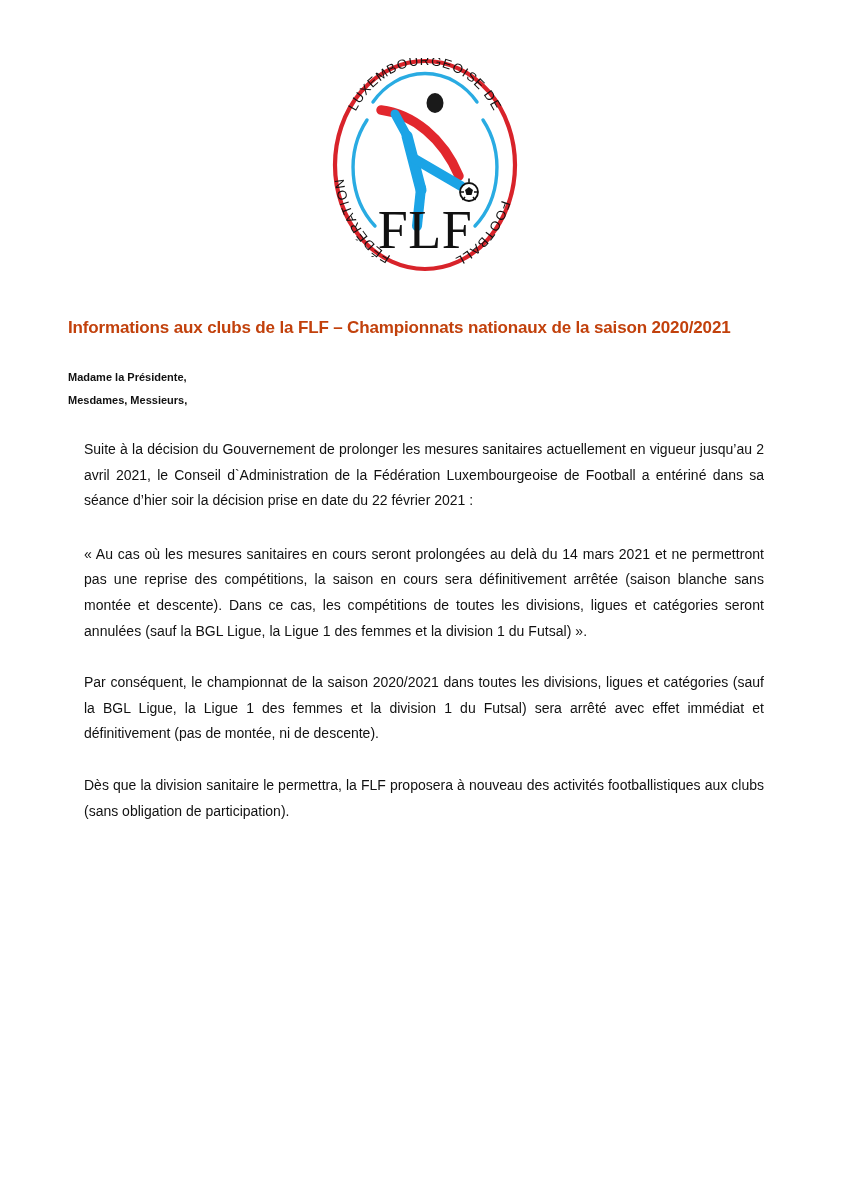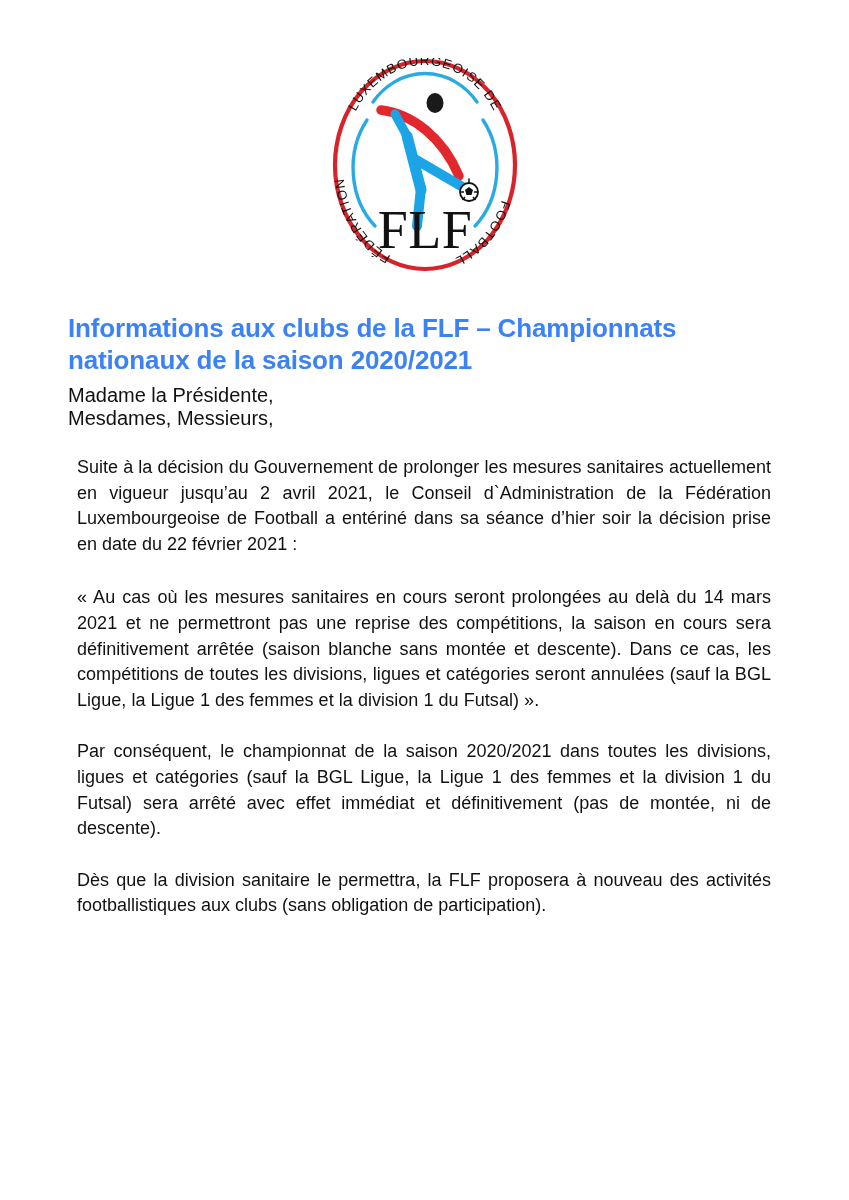--- a/index.html
+++ b/index.html
@@ -46,42 +46,43 @@
   .content {
     position: absolute;
     top: 312px;
     left: 68px;
     width: 712px;
   }
 
   .doc-title {
     font-family: "Liberation Sans", "DejaVu Sans", sans-serif;
     font-weight: bold;
-    font-size: 26px;
+    font-size: 17px;
     line-height: 32px;
     letter-spacing: -0.15px;
-    color: #3b82f6;
+    color: #c2410c;
     margin: 0 0 0 0;
     width: 706px;
   }
 
   .salutation {
-    margin-top: 8px;
-    font-size: 20px;
+    margin-top: 22px;
+    font-size: 11px;
     line-height: 22.5px;
     color: #111;
+    font-weight: bold;
   }
   .salutation div {
     white-space: nowrap;
   }
 
   p.body-par {
-    margin: 9px;
+    margin: 16px;
     margin-top: 26px;
-    font-size: 18px;
+    font-size: 14px;
     line-height: 25.6px;
     text-align: justify;
     text-justify: inter-word;
     color: #111;
   }
 
   p.body-par.quote {
     margin-top: 28px;
     letter-spacing: 0.05px;
   }

